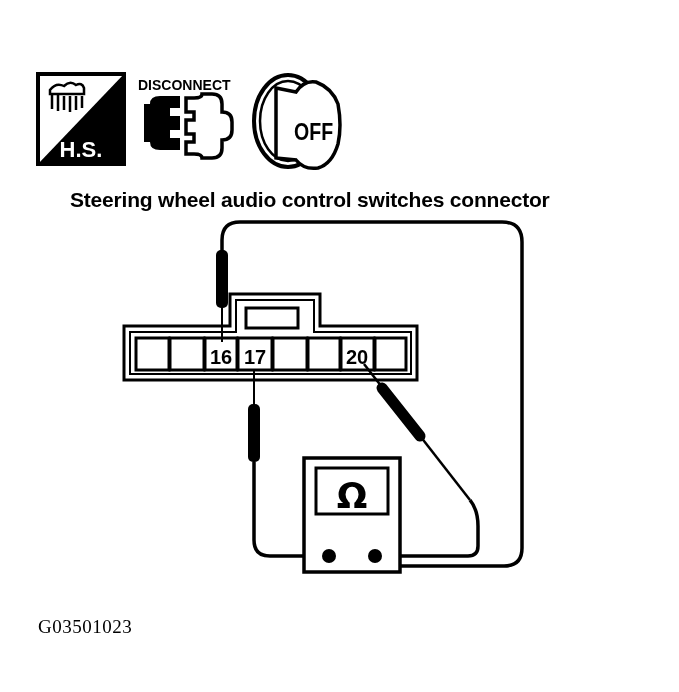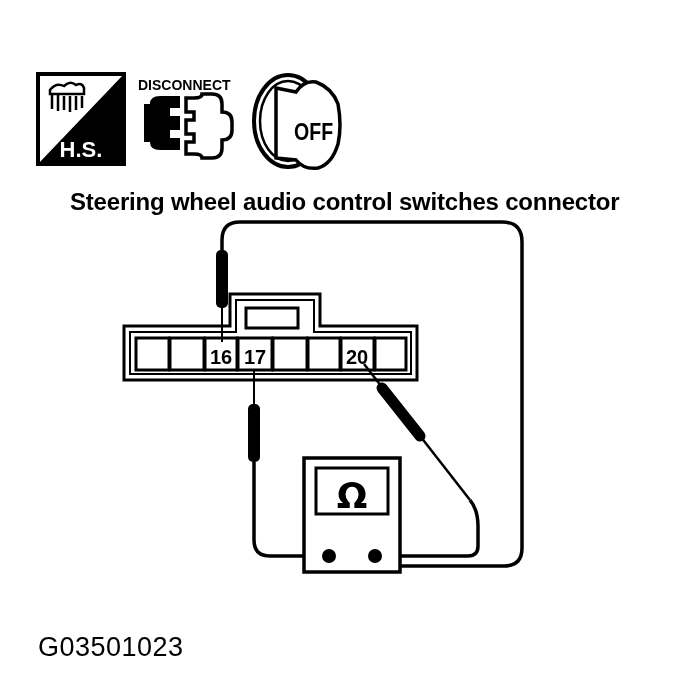--- a/index.html
+++ b/index.html
@@ -1,20 +1,20 @@
 <!DOCTYPE html>
 <html><head>
 <meta charset="utf-8">
 <style>
   html, body { margin: 0; padding: 0; background: #ffffff; }
   body { width: 679px; height: 692px; position: relative; overflow: hidden; font-family: "Liberation Sans", sans-serif; color: #000; }
   .icons { position: absolute; left: 0; top: 0; width: 679px; height: 180px; }
-  .title { position: absolute; left: 70px; top: 188px; font-size: 24px; font-weight: bold; letter-spacing: -0.2px; white-space: nowrap; font-family: "Liberation Sans", sans-serif; }
+  .title { position: absolute; left: 70px; top: 188px; font-size: 21px; font-weight: bold; letter-spacing: -0.2px; white-space: nowrap; font-family: "Liberation Sans", sans-serif; }
   .diagram { position: absolute; left: 0; top: 0; width: 679px; height: 692px; }
-  .figid { position: absolute; left: 38px; top: 632px; font-size: 27px; font-family: Liberation Sans, sans-serif; letter-spacing: 0.5px; }
+  .figid { position: absolute; left: 38px; top: 616px; font-size: 19px; font-family: Liberation Serif, serif; letter-spacing: 0.5px; }
   .pin-label { font-family: "Liberation Sans", sans-serif; font-weight: bold; font-size: 20px; }
   .icon-text { font-family: "Liberation Sans", sans-serif; font-weight: bold; }
 </style>
 </head>
 <body>
 
 <svg class="icons" viewBox="0 0 679 180" xmlns="http://www.w3.org/2000/svg">
 
   <g>
     <rect x="38" y="74" width="86" height="90" fill="#fff" stroke="#000" stroke-width="4"></rect>

